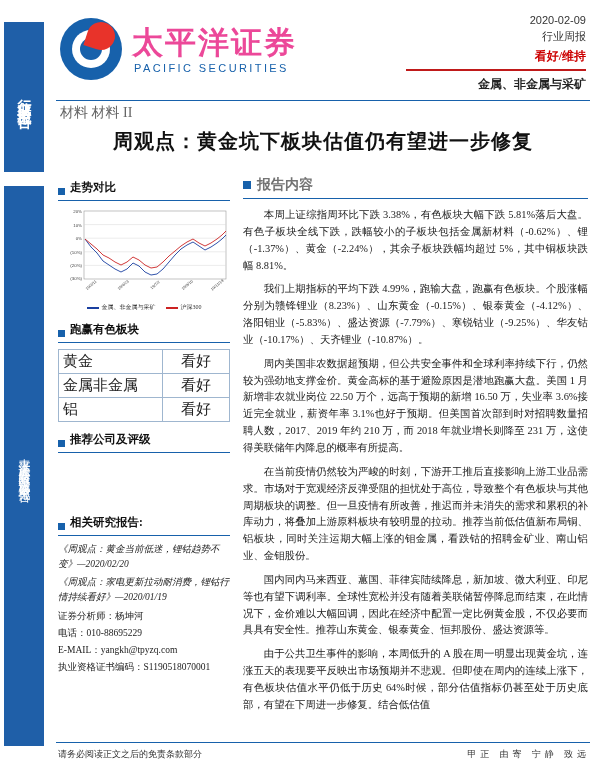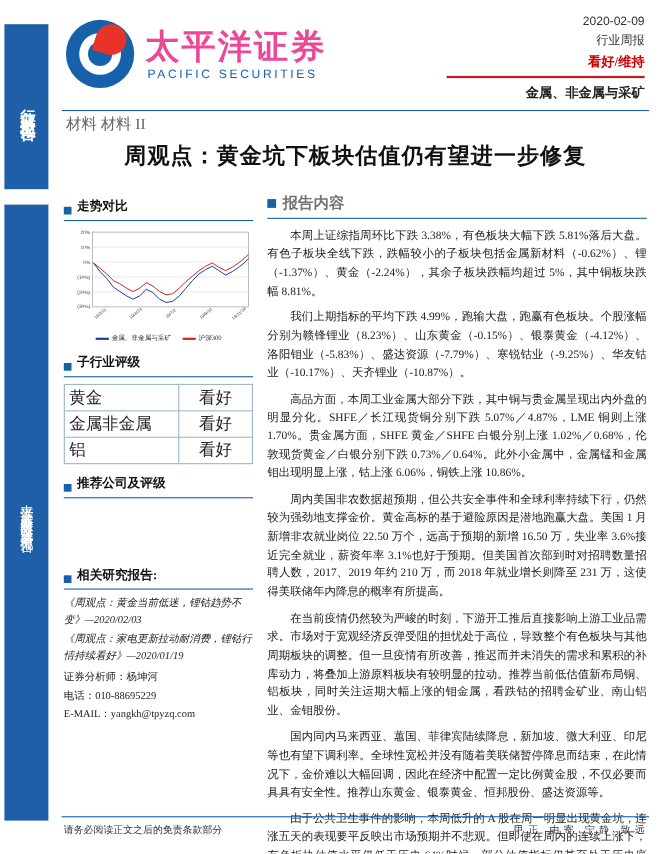--- a/index.html
+++ b/index.html
@@ -209,21 +209,21 @@
         </span>
       <span class="lg">
           <i style="background:#cc2222"></i>
           <span>沪深300</span>
         </span>
     </div>
 
     <div class="blk">
       <div class="sec-head">
         <span class="sq"></span>
-        <span>子行业评级</span>
+        <span>跑赢有色板块</span>
       </div>
       <div class="sec-rule"></div>
       <table class="rt">
         <tbody>
             <tr>
           <td>黄金</td>
           <td class="r">看好</td>
         </tr>
         <tr>
           <td>金属非金属</td>
@@ -246,42 +246,42 @@
       <div style="height:46px"></div>
     </div>
 
     <div class="blk">
       <div class="sec-head">
         <span class="sq"></span>
         <span>相关研究报告:</span>
       </div>
       <div class="sec-rule"></div>
       <div class="note">
-        <p class="em">《周观点：黄金当前低迷，锂钴趋势不变》—2020/02/03</p>
+        <p class="em">《周观点：黄金当前低迷，锂钴趋势不变》—2020/02/20</p>
         <p class="em">《周观点：家电更新拉动耐消费，锂钴行情持续看好》—2020/01/19</p>
       </div>
     </div>
 
     <div class="analyst">
       <div>证券分析师：杨坤河</div>
       <div>电话：010-88695229</div>
       <div>E-MAIL：yangkh@tpyzq.com</div>
+      <div>执业资格证书编码：S1190518070001</div>
     </div>
   </div>
 
   <div class="colR">
     <div class="rtitle">
       <span class="sq"></span>
       <span>报告内容</span>
     </div>
     <div class="rrule"></div>
     <div class="body">
       <p>本周上证综指周环比下跌 3.38%，有色板块大幅下跌 5.81%落后大盘。有色子板块全线下跌，跌幅较小的子板块包括金属新材料（-0.62%）、锂（-1.37%）、黄金（-2.24%），其余子板块跌幅均超过 5%，其中铜板块跌幅 8.81%。</p>
       <p>我们上期指标的平均下跌 4.99%，跑输大盘，跑赢有色板块。个股涨幅分别为赣锋锂业（8.23%）、山东黄金（-0.15%）、银泰黄金（-4.12%）、洛阳钼业（-5.83%）、盛达资源（-7.79%）、寒锐钴业（-9.25%）、华友钴业（-10.17%）、天齐锂业（-10.87%）。</p>
-      <p>高品方面，本周工业金属大部分下跌，其中铜与贵金属呈现出内外盘的明显分化。SHFE／长江现货铜分别下跌 5.07%／4.87%，LME 铜则上涨 1.70%。贵金属方面，SHFE 黄金／SHFE 白银分别上涨 1.02%／0.68%，伦敦现货黄金／白银分别下跌 0.73%／0.64%。此外小金属中，金属锰和金属钼出现明显上涨，钴上涨 6.06%，铜铁上涨 10.86%。</p>
       <p>周内美国非农数据超预期，但公共安全事件和全球利率持续下行，仍然较为强劲地支撑金价。黄金高标的基于避险原因是潜地跑赢大盘。美国 1 月新增非农就业岗位 22.50 万个，远高于预期的新增 16.50 万，失业率 3.6%接近完全就业，薪资年率 3.1%也好于预期。但美国首次部到时对招聘数量招聘人数，2017、2019 年约 210 万，而 2018 年就业增长则降至 231 万，这使得美联储年内降息的概率有所提高。</p>
       <p>在当前疫情仍然较为严峻的时刻，下游开工推后直接影响上游工业品需求。市场对于宽观经济反弹受阻的担忧处于高位，导致整个有色板块与其他周期板块的调整。但一旦疫情有所改善，推迟而并未消失的需求和累积的补库动力，将叠加上游原料板块有较明显的拉动。推荐当前低估值新布局铜、铝板块，同时关注运期大幅上涨的钼金属，看跌钴的招聘金矿业、南山铝业、金钼股份。</p>
       <p>国内同内马来西亚、蕙国、菲律宾陆续降息，新加坡、微大利亚、印尼等也有望下调利率。全球性宽松并没有随着美联储暂停降息而结束，在此情况下，金价难以大幅回调，因此在经济中配置一定比例黄金股，不仅必要而具具有安全性。推荐山东黄金、银泰黄金、恒邦股份、盛达资源等。</p>
       <p>由于公共卫生事件的影响，本周低升的 A 股在周一明显出现黄金坑，连涨五天的表现要平反映出市场预期并不悲观。但即使在周内的连续上涨下，有色板块估值水平仍低于历史 64%时候，部分估值指标仍甚至处于历史底部，有望在下周进一步修复。结合低估值</p>
     </div>
   </div>
 
   <div class="footer-rule"></div>
   <div class="footer-l">请务必阅读正文之后的免责条款部分</div>
   <div class="footer-r">甲正 由寄 宁静 致远</div>

